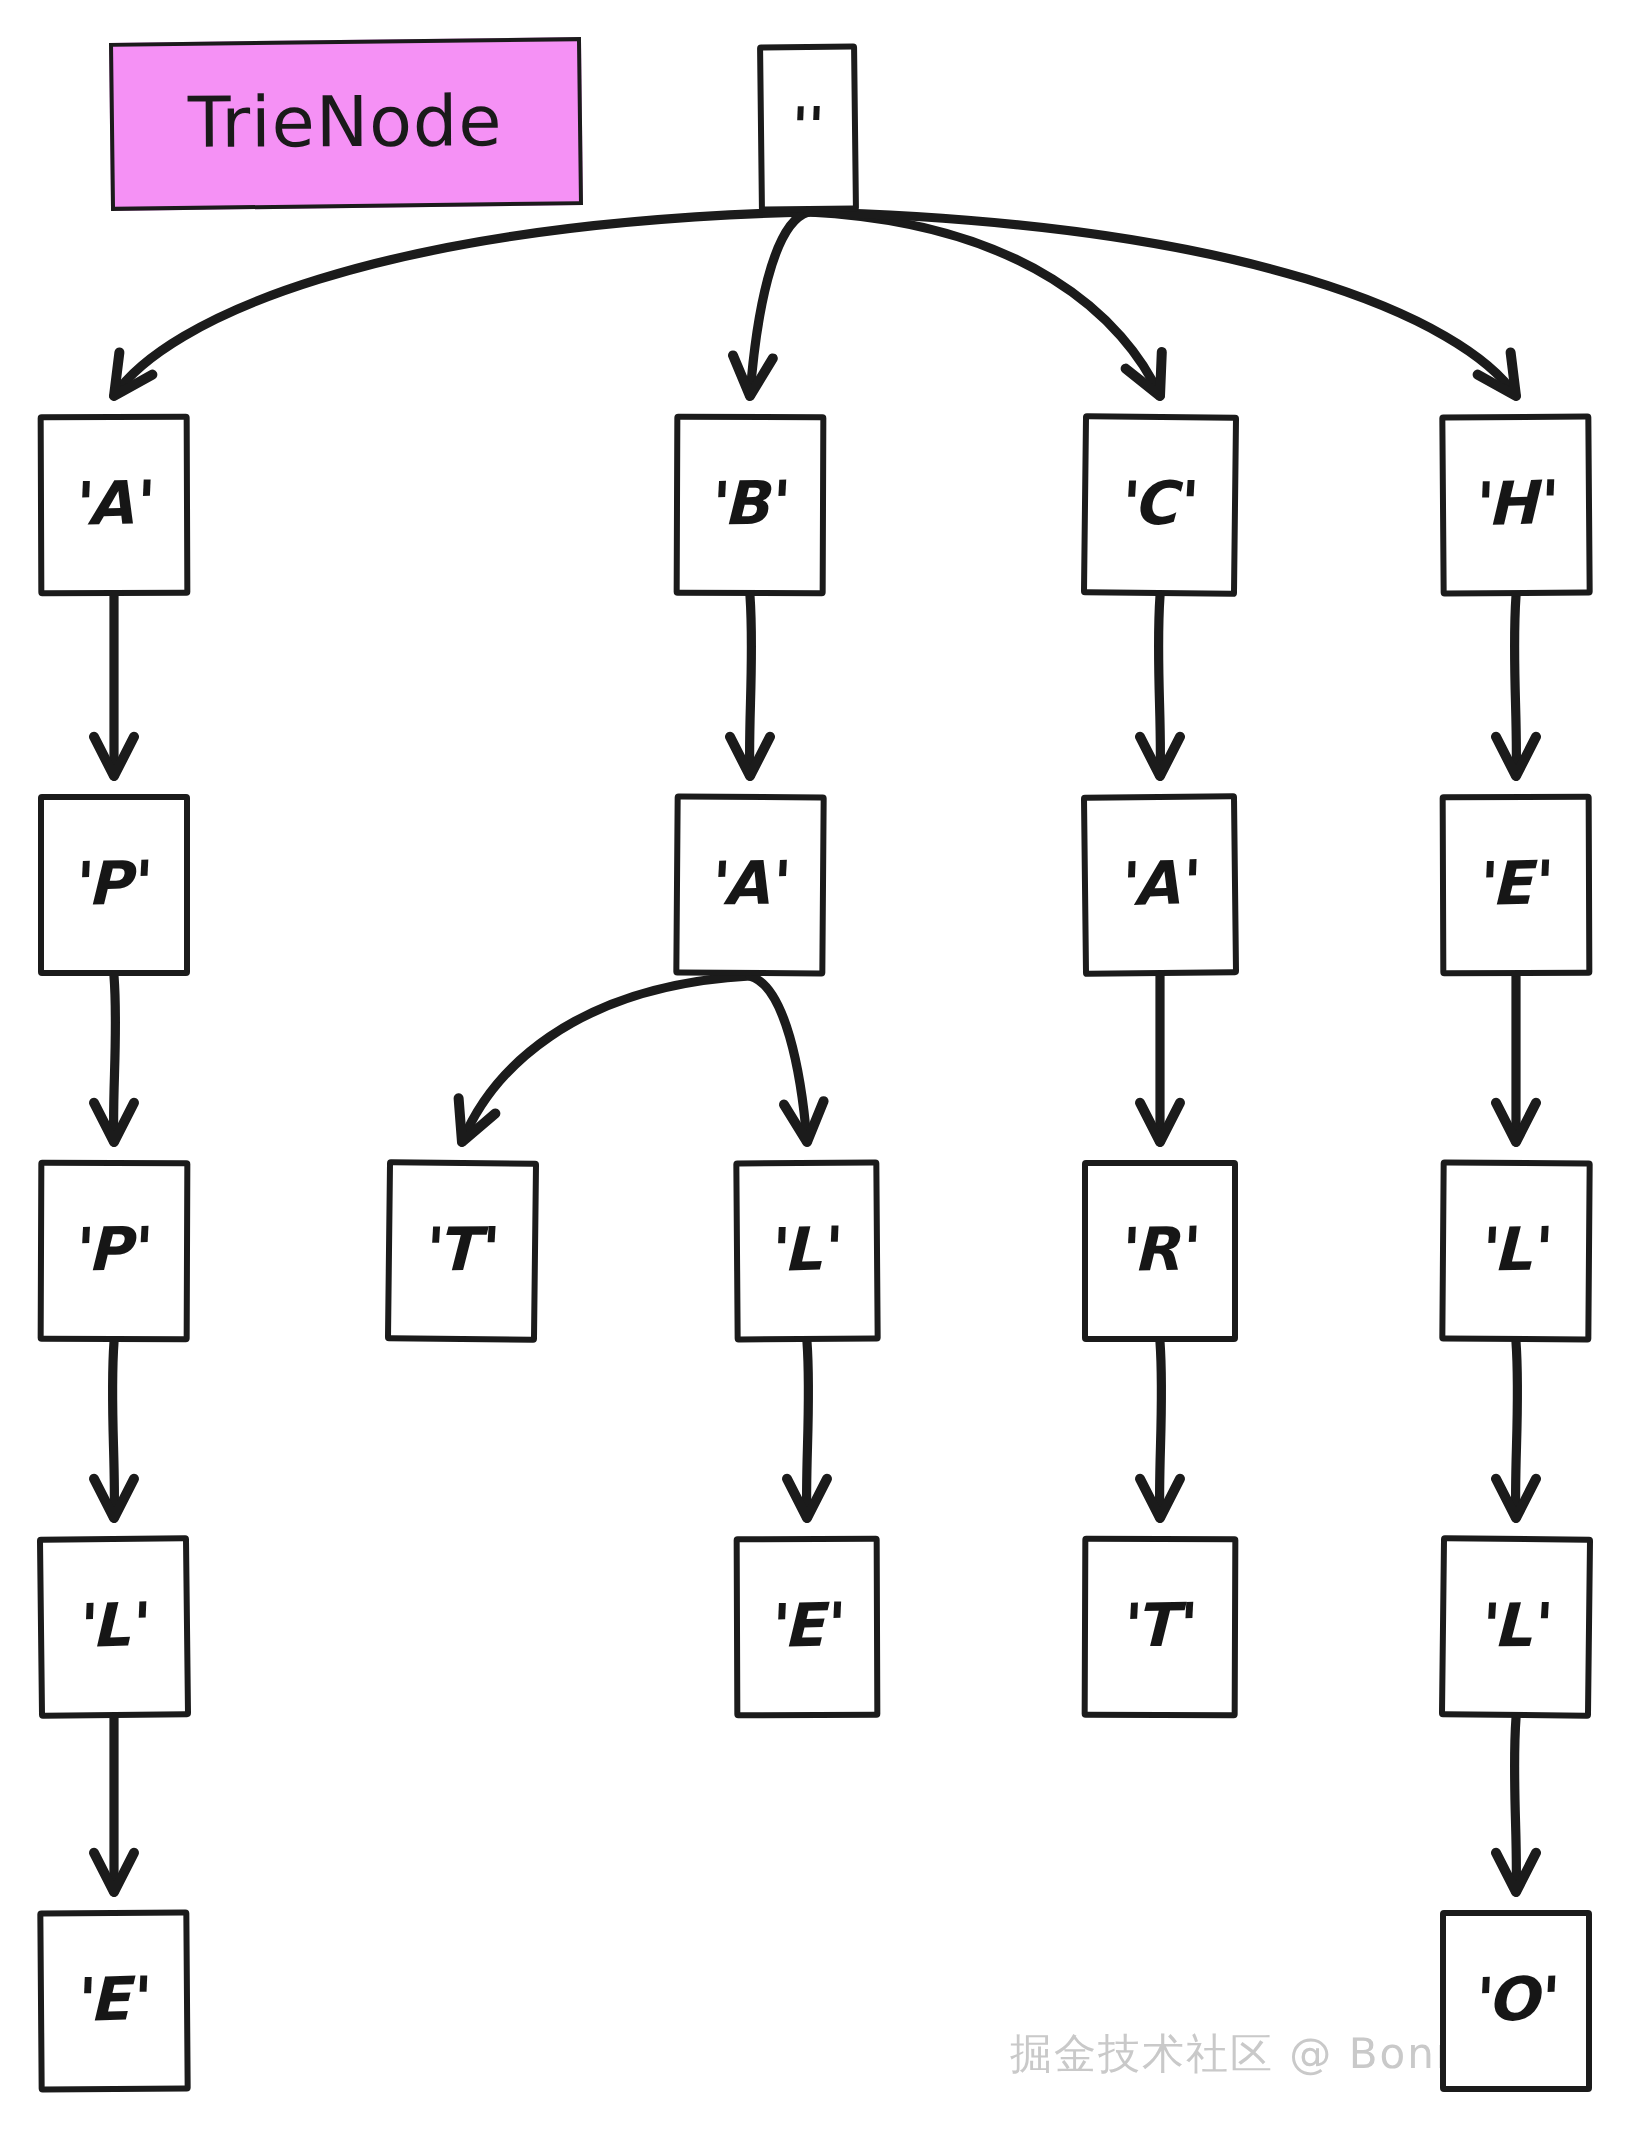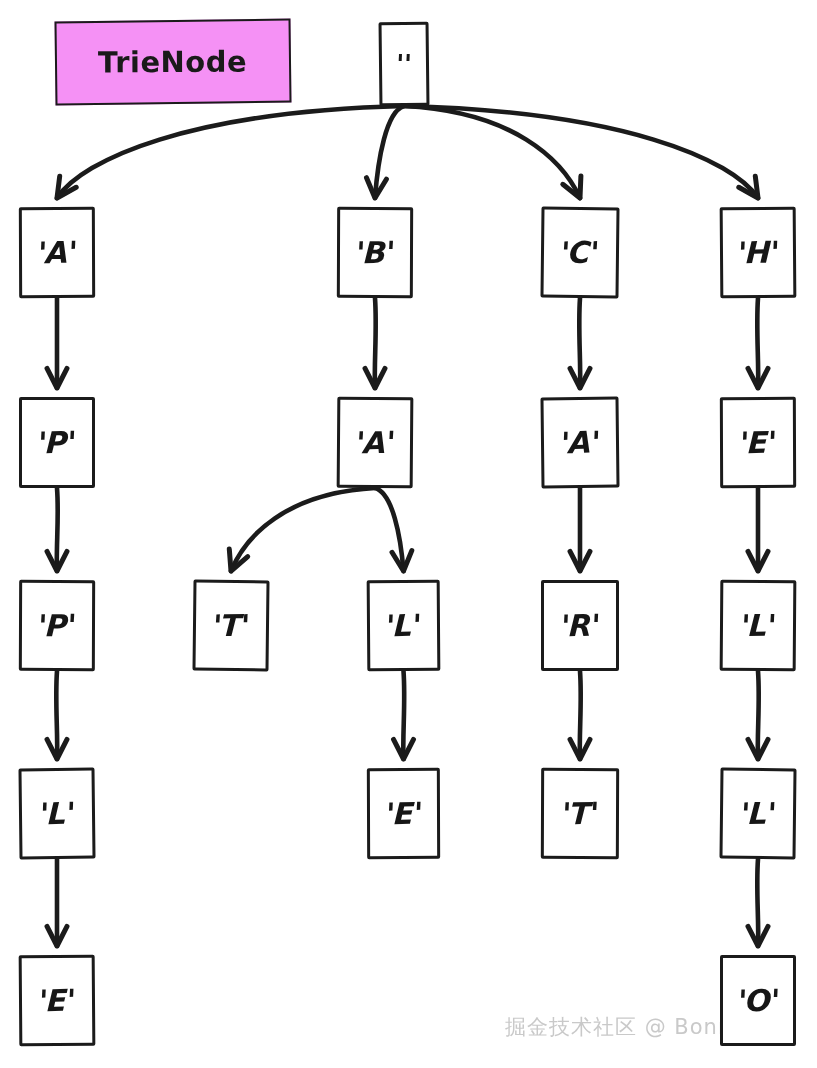--- a/index.html
+++ b/index.html
@@ -55,22 +55,22 @@
     box-sizing: border-box;
     border: 2.5px solid #1d1d1d;
     display: flex;
     align-items: center;
     justify-content: center;
     z-index: 4;
     transform: rotate(-0.7deg);
   }
   .legend-box .legend-text {
     font-family: "DejaVu Sans", sans-serif;
-    font-size: 29px;
-    font-weight: 700;
+    font-size: 35px;
+    font-weight: 400;
     color: #1a1a1a;
     letter-spacing: 0.5px;
     transform: rotate(0.4deg);
     user-select: none;
   }
   .watermark {
     position: absolute;
     z-index: 2;
     color: #c9c9c9;
     font-family: "DejaVu Sans", sans-serif;

